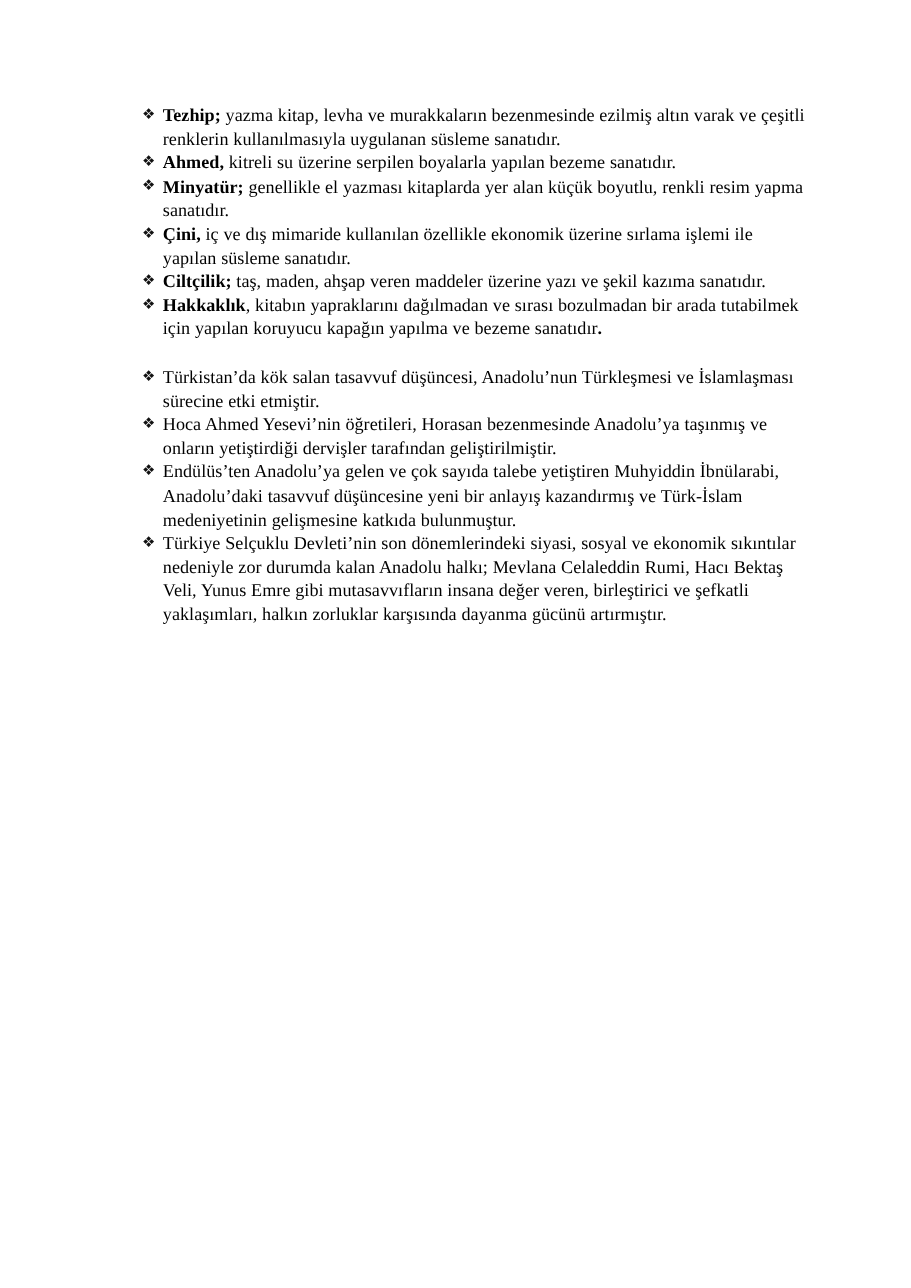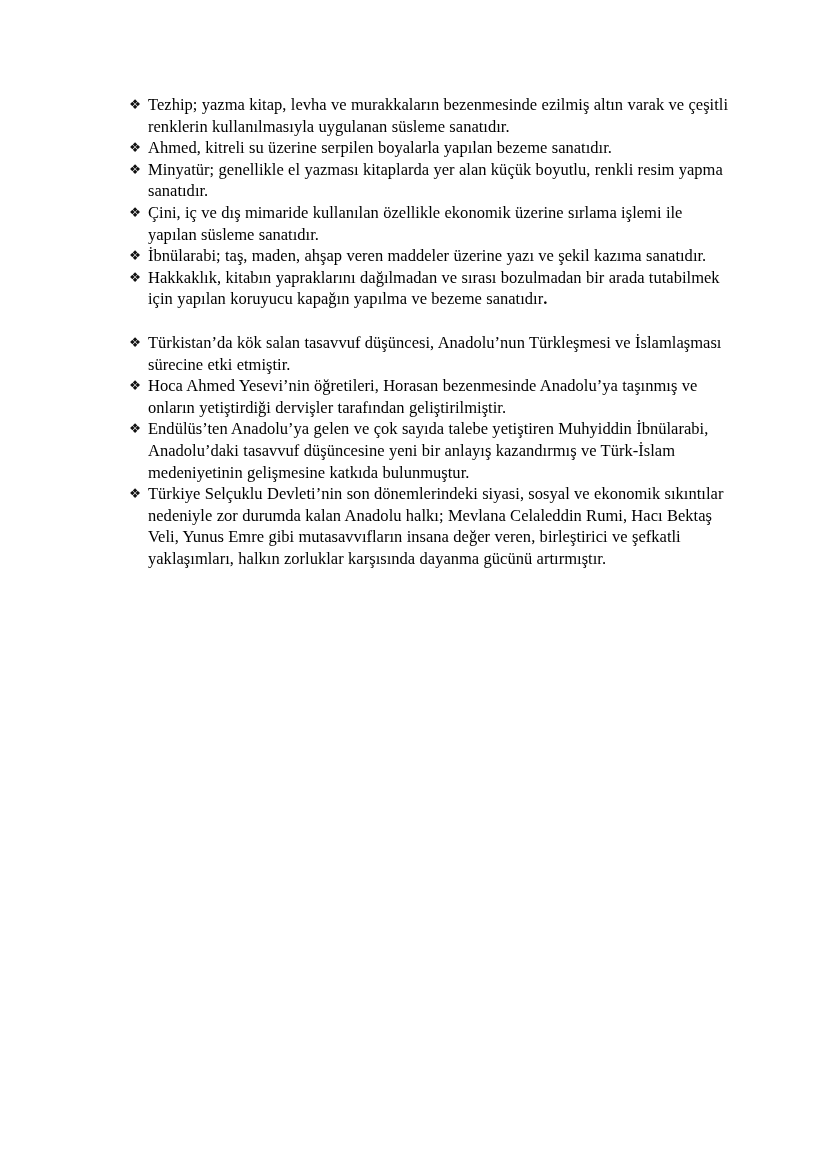--- a/index.html
+++ b/index.html
@@ -55,21 +55,21 @@
     font-size: 13.5px;
     line-height: 21.6px;
     font-family: "DejaVu Sans", sans-serif;
     color: #111111;
     text-align: left;
   }
   .bullet-text {
     display: block;
   }
   .lead {
-    font-weight: normal;
+    font-weight: bold;
   }
   .tail-bold {
     font-weight: bold;
   }
 </style>
 </head>
 <body>
 
 <div class="page">
   <div class="content">
@@ -86,21 +86,21 @@
       <li class="bullet-item">
         <span class="bullet-marker">❖</span>
         <span class="bullet-text"><span class="lead">Minyatür;</span><span> genellikle el yazması kitaplarda yer alan küçük boyutlu, renkli resim yapma sanatıdır.</span><span class="tail-bold"></span></span>
       </li>
       <li class="bullet-item">
         <span class="bullet-marker">❖</span>
         <span class="bullet-text"><span class="lead">Çini,</span><span> iç ve dış mimaride kullanılan özellikle ekonomik üzerine sırlama işlemi ile yapılan süsleme sanatıdır.</span><span class="tail-bold"></span></span>
       </li>
       <li class="bullet-item">
         <span class="bullet-marker">❖</span>
-        <span class="bullet-text"><span class="lead">İbnülarabi;</span><span> taş, maden, ahşap veren maddeler üzerine yazı ve şekil kazıma sanatıdır.</span><span class="tail-bold"></span></span>
+        <span class="bullet-text"><span class="lead">Ciltçilik;</span><span> taş, maden, ahşap veren maddeler üzerine yazı ve şekil kazıma sanatıdır.</span><span class="tail-bold"></span></span>
       </li>
       <li class="bullet-item">
         <span class="bullet-marker">❖</span>
         <span class="bullet-text"><span class="lead">Hakkaklık</span><span>, kitabın yapraklarını dağılmadan ve sırası bozulmadan bir arada tutabilmek için yapılan koruyucu kapağın yapılma ve bezeme sanatıdır</span><span class="tail-bold">.</span></span>
       </li>
     </ul>
 
     <div class="group-gap"></div>
 
     <ul class="bullet-group">

